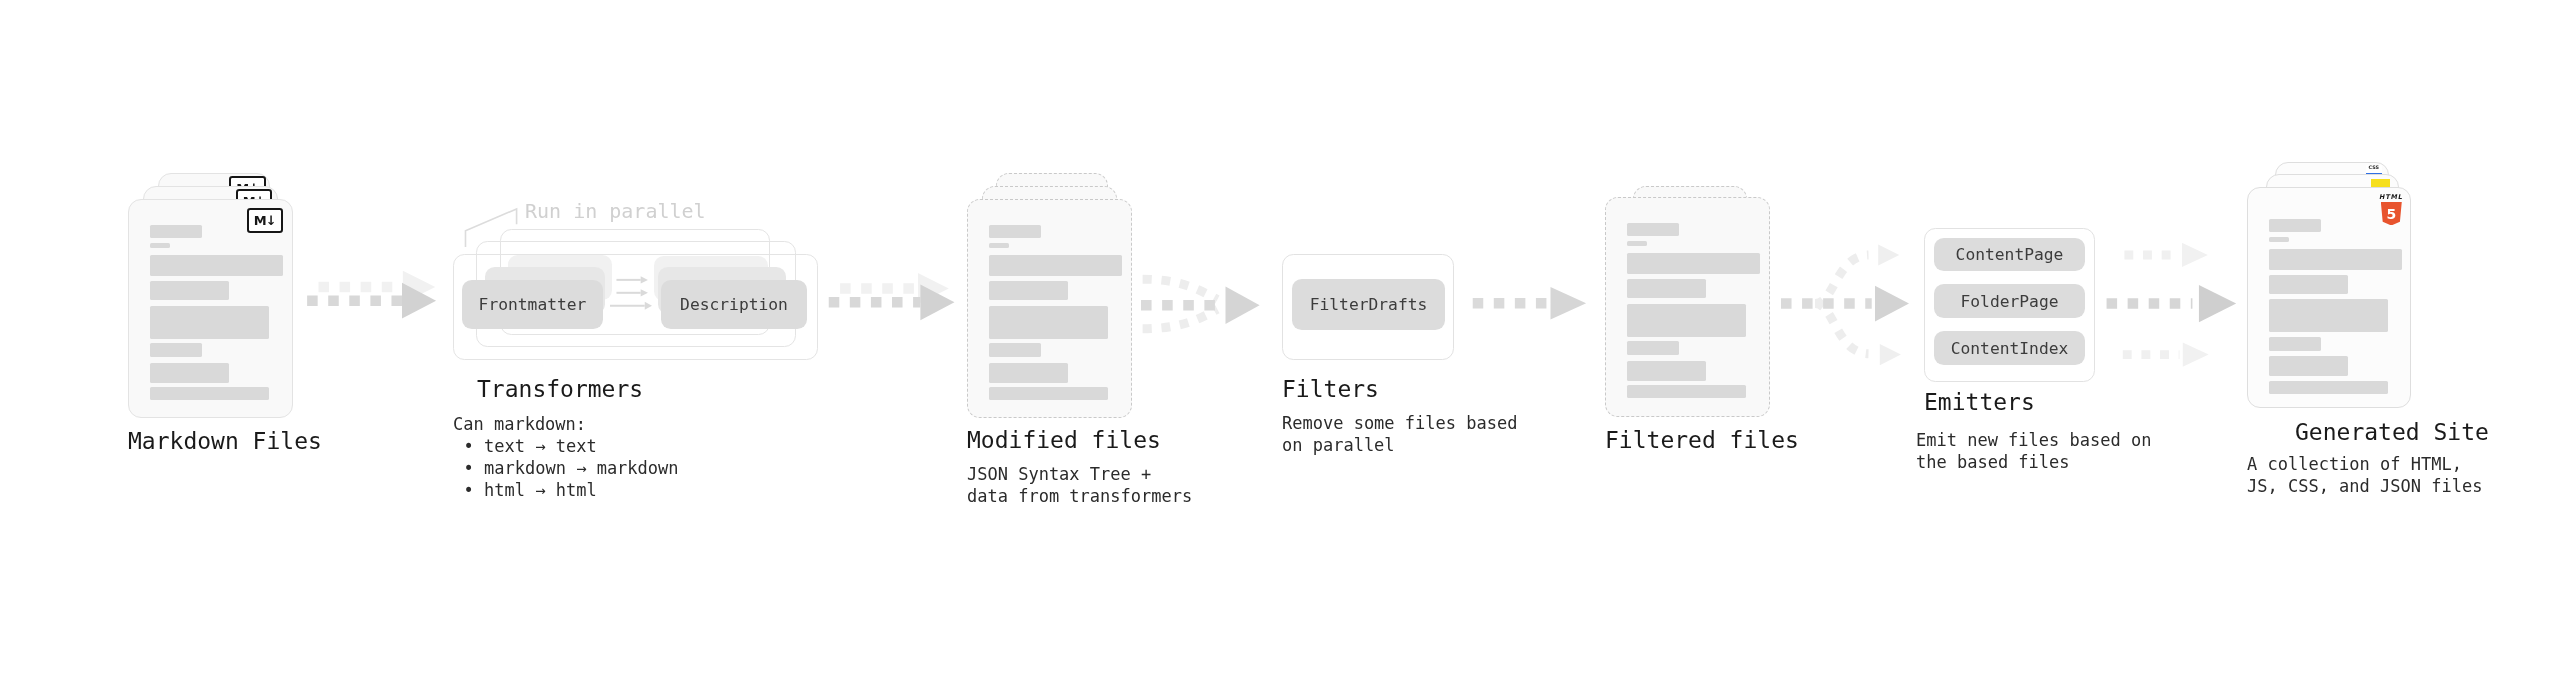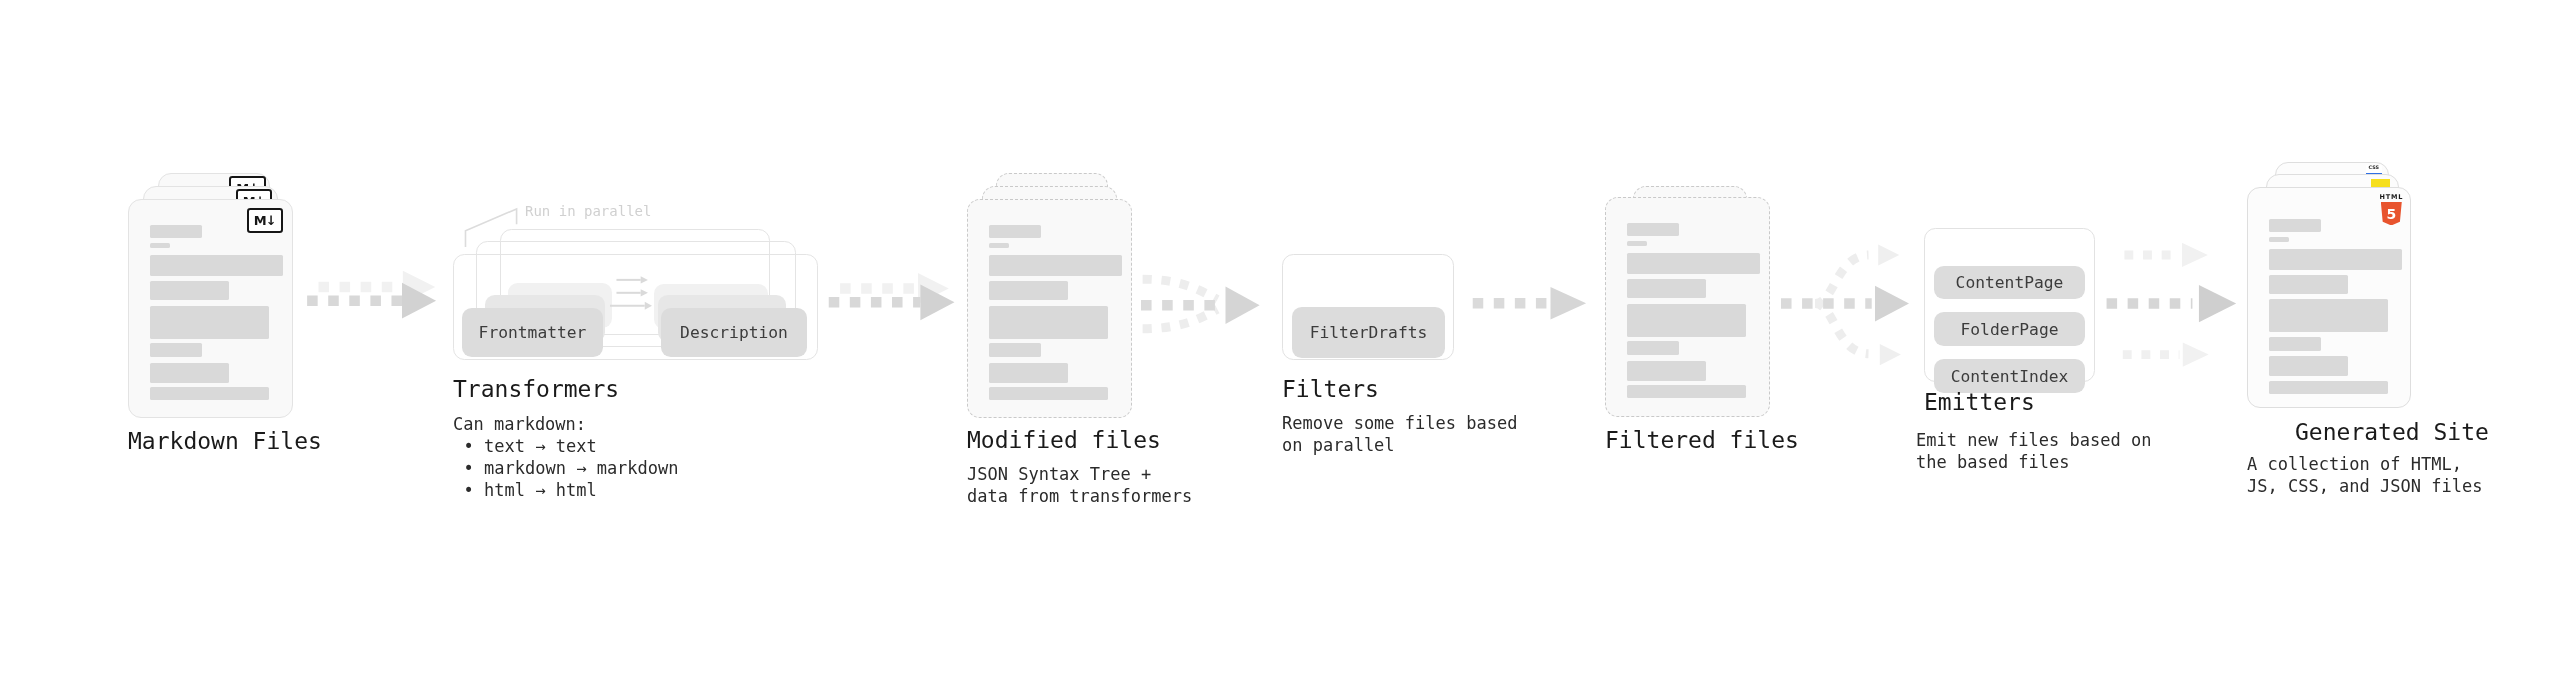--- a/index.html
+++ b/index.html
@@ -22,36 +22,36 @@
     justify-content:center; font-family:"DejaVu Sans", sans-serif; font-weight:bold;
     font-size:13px; letter-spacing:-0.8px; color:#161616; }
 
   
   .panel { position:absolute; box-sizing:border-box; border:1.6px solid #e4e4e4;
            border-radius:11.4px; background:transparent; }
   .obox  { position:absolute; box-sizing:border-box; border:1.6px solid #e2e2e2;
            border-radius:11.4px; background:#ffffff; }
   .gbox  { position:absolute; background:#dcdcdc; border-radius:9.8px; display:flex;
            align-items:center; justify-content:center; font-size:16.3px; color:#3c3c3c;
-           white-space:nowrap;margin-top:28px; }
+           white-space:nowrap; }
   .gbox.g1 { background:#e7e7e7; }
   .gbox.g2 { background:#f1f1f1; }
 
   .h    { position:absolute; font-size:23px; font-weight:500; color:#1a1a1a;
           line-height:28px; white-space:nowrap; }
   .note { position:absolute; font-size:17px; line-height:22px; color:#2b2b2b;
           white-space:nowrap; }
   .note .ind { padding-left:10.6px; }
-  .ghosttext { position:absolute; font-size:14px; color:#d0d0d0; line-height:19.5px;
+  .ghosttext { position:absolute; font-size:20px; color:#d0d0d0; line-height:19.5px;
           white-space:nowrap; }
 
   
   .html5-logo { position:absolute; width:24.4px; text-align:center; }
   .html5-word { font-family:"DejaVu Sans", sans-serif; font-weight:bold; font-size:6.5px;
-                letter-spacing:0.8px; color:#1a1a1a; line-height:8.1px; }
+                letter-spacing:0.8px; color:#1a1a1a; line-height:8.1px;font-style:italic; }
   .html5-shield { width:21px; height:23.6px; margin:0.8px auto 0; background:#e8542e;
                 clip-path:polygon(0 0,100% 0,91% 85%,50% 100%,9% 85%);
                 display:flex; align-items:center; justify-content:center; }
   .html5-shield span { color:#ffffff; font-family:"DejaVu Sans", sans-serif;
                 font-weight:bold; font-size:14px; line-height:14px; }
   .js-badge  { position:absolute; width:18.7px; height:10.6px; background:#f6df1d; }
   .css-badge { position:absolute; width:15.4px; height:9.8px; background:#ffffff;
                text-align:center; }
   .css-badge .txt { font-family:"DejaVu Sans", sans-serif; font-weight:bold;
                font-size:5.7px; line-height:6.5px; color:#222; transform:scale(.85);
@@ -123,21 +123,21 @@
       <line x1="6" y1="43" x2="49" y2="43" stroke="#dadada" stroke-width="2.5"></line>
       <polygon points="49,38 58,43 49,48" fill="#dadada"></polygon>
     </svg>
 
     <div class="gbox g2" style="left:654px; top:256px; width:114px; height:45px;"></div>
     <div class="gbox g1" style="left:658px; top:267px; width:128px; height:47px;"></div>
     <div class="gbox" style="left:661px; top:280px; width:146px; height:49px;">
       <span>Description</span>
     </div>
 
-    <div class="h" style="left:453px; top:375px;">Transformers</div>
+    <div class="h" style="left:477px; top:375px;">Transformers</div>
     <div class="note" style="left:453px; top:413px;">
       <div>Can markdown:</div>
       <div class="ind">• text → text</div>
       <div class="ind">• markdown → markdown</div>
       <div class="ind">• html → html</div>
     </div>
   </div>
 
   <svg style="left:819px; top:265px;" width="146" height="73" viewBox="0 0 180 90">
     <line x1="26" y1="29" x2="122" y2="29" stroke="#f1f1f1" stroke-width="13" stroke-dasharray="13 13"></line>

